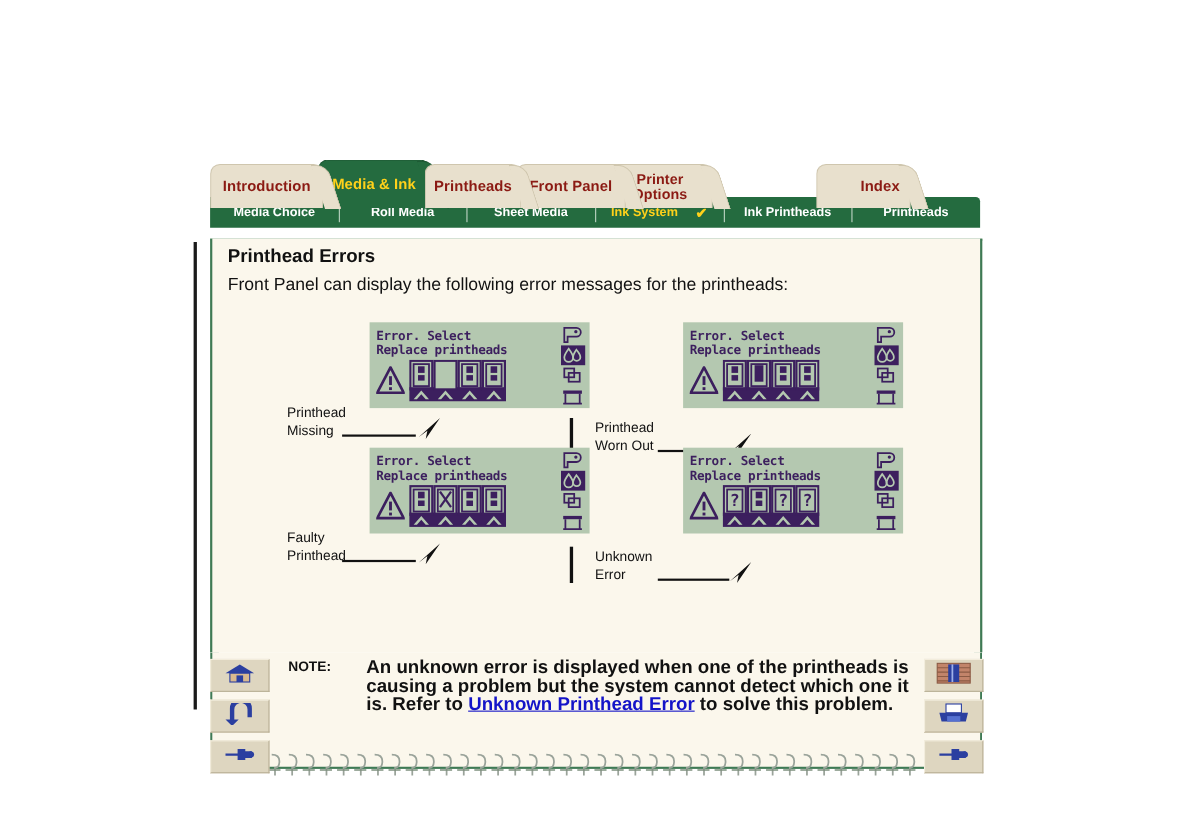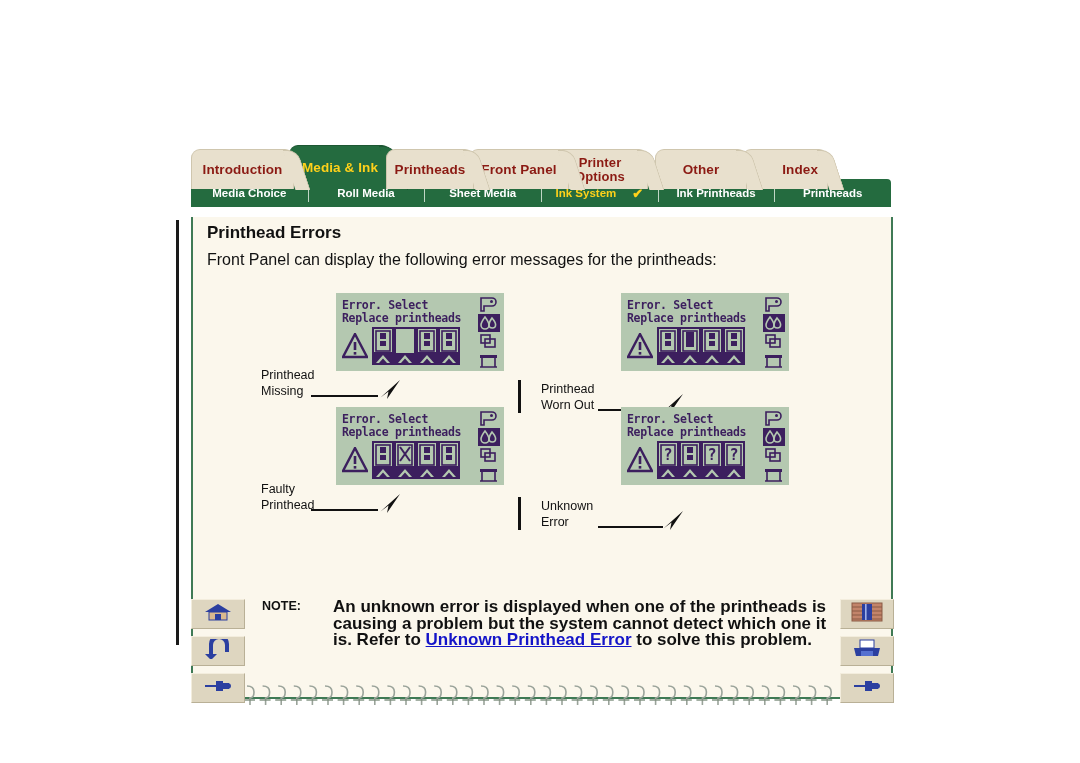--- a/index.html
+++ b/index.html
@@ -78,21 +78,21 @@
     position:absolute; left:14px; top:6px; margin:0;
     font-size:17px; font-weight:bold; color:#111;
   }
   .intro {
     position:absolute; left:14px; top:34px;
     font-size:16px; color:#111;
   }
 
   
   .lcd {
-    position:absolute; width:168px; height:78px;
+    position:absolute; width:200px; height:78px;
     background:#b4c8b0; overflow:hidden;
     font-family:"DejaVu Sans Mono", monospace;
   }
   .lcd .txt {
     position:absolute; left:6px; top:6px; color:#3c1f5e;
     font-size:11.5px; line-height:13px; letter-spacing:-.3px; white-space:pre;
     font-weight:bold;
   }
   .lcd .sidebar {
     position:absolute; right:4px; top:2px; width:22px; height:74px;
@@ -143,23 +143,20 @@
         <span class="lbl">Media &amp; Ink</span>
       </div>
       <div class="tab" style="left: 195px; width: 88px; z-index: 18;">
         <span class="lbl">Printheads</span>
       </div>
       <div class="tab" style="left: 278px; width: 100px; z-index: 17;">
         <span class="lbl">Front Panel</span>
       </div>
       <div class="tab two" style="left: 361px; width: 96px; z-index: 16;">
         <span class="lbl">Printer<br>Options</span>
-      </div>
-      <div class="tab" style="left: 464px; width: 92px; z-index: 15;">
-        <span class="lbl">Other</span>
       </div>
       <div class="tab" style="left: 551px; width: 86px; z-index: 14; justify-content: flex-end;">
         <span class="lbl">Index</span>
       </div>
     </div>
 
   <div class="greenbar">
     <div class="subtabs" id="subtabs">
         <div class="subtab">
           <span>Media Choice</span>

